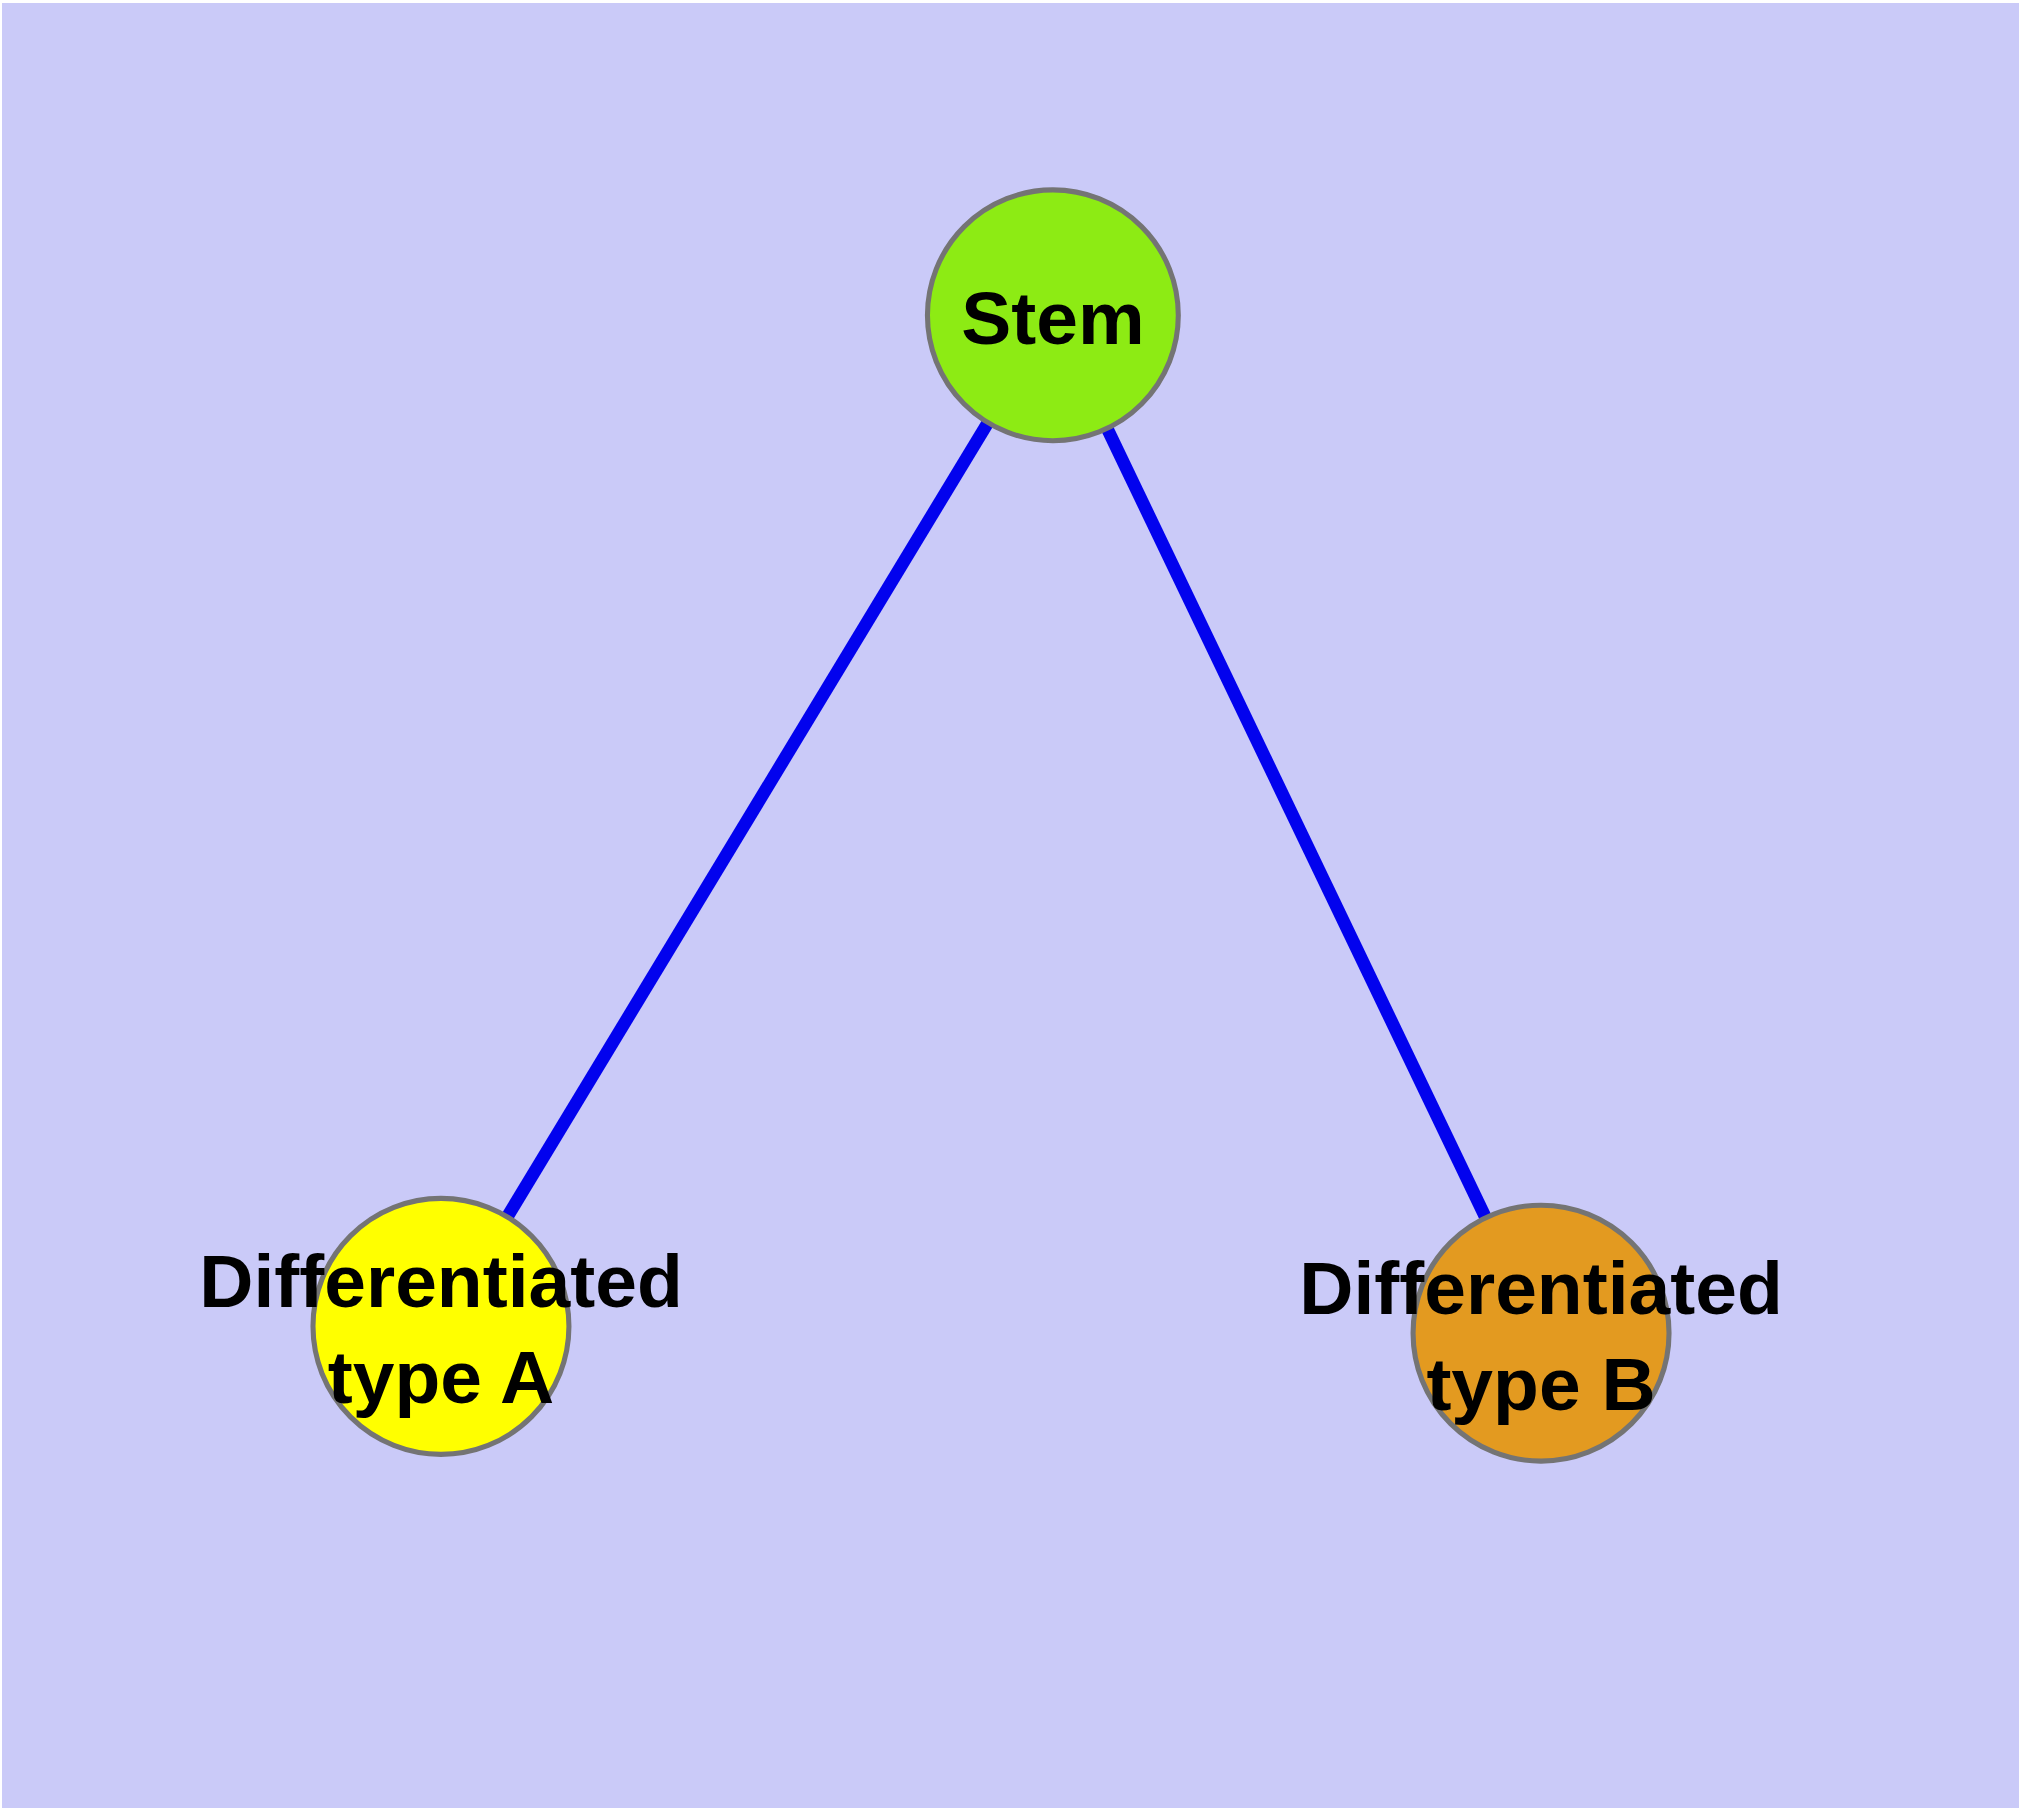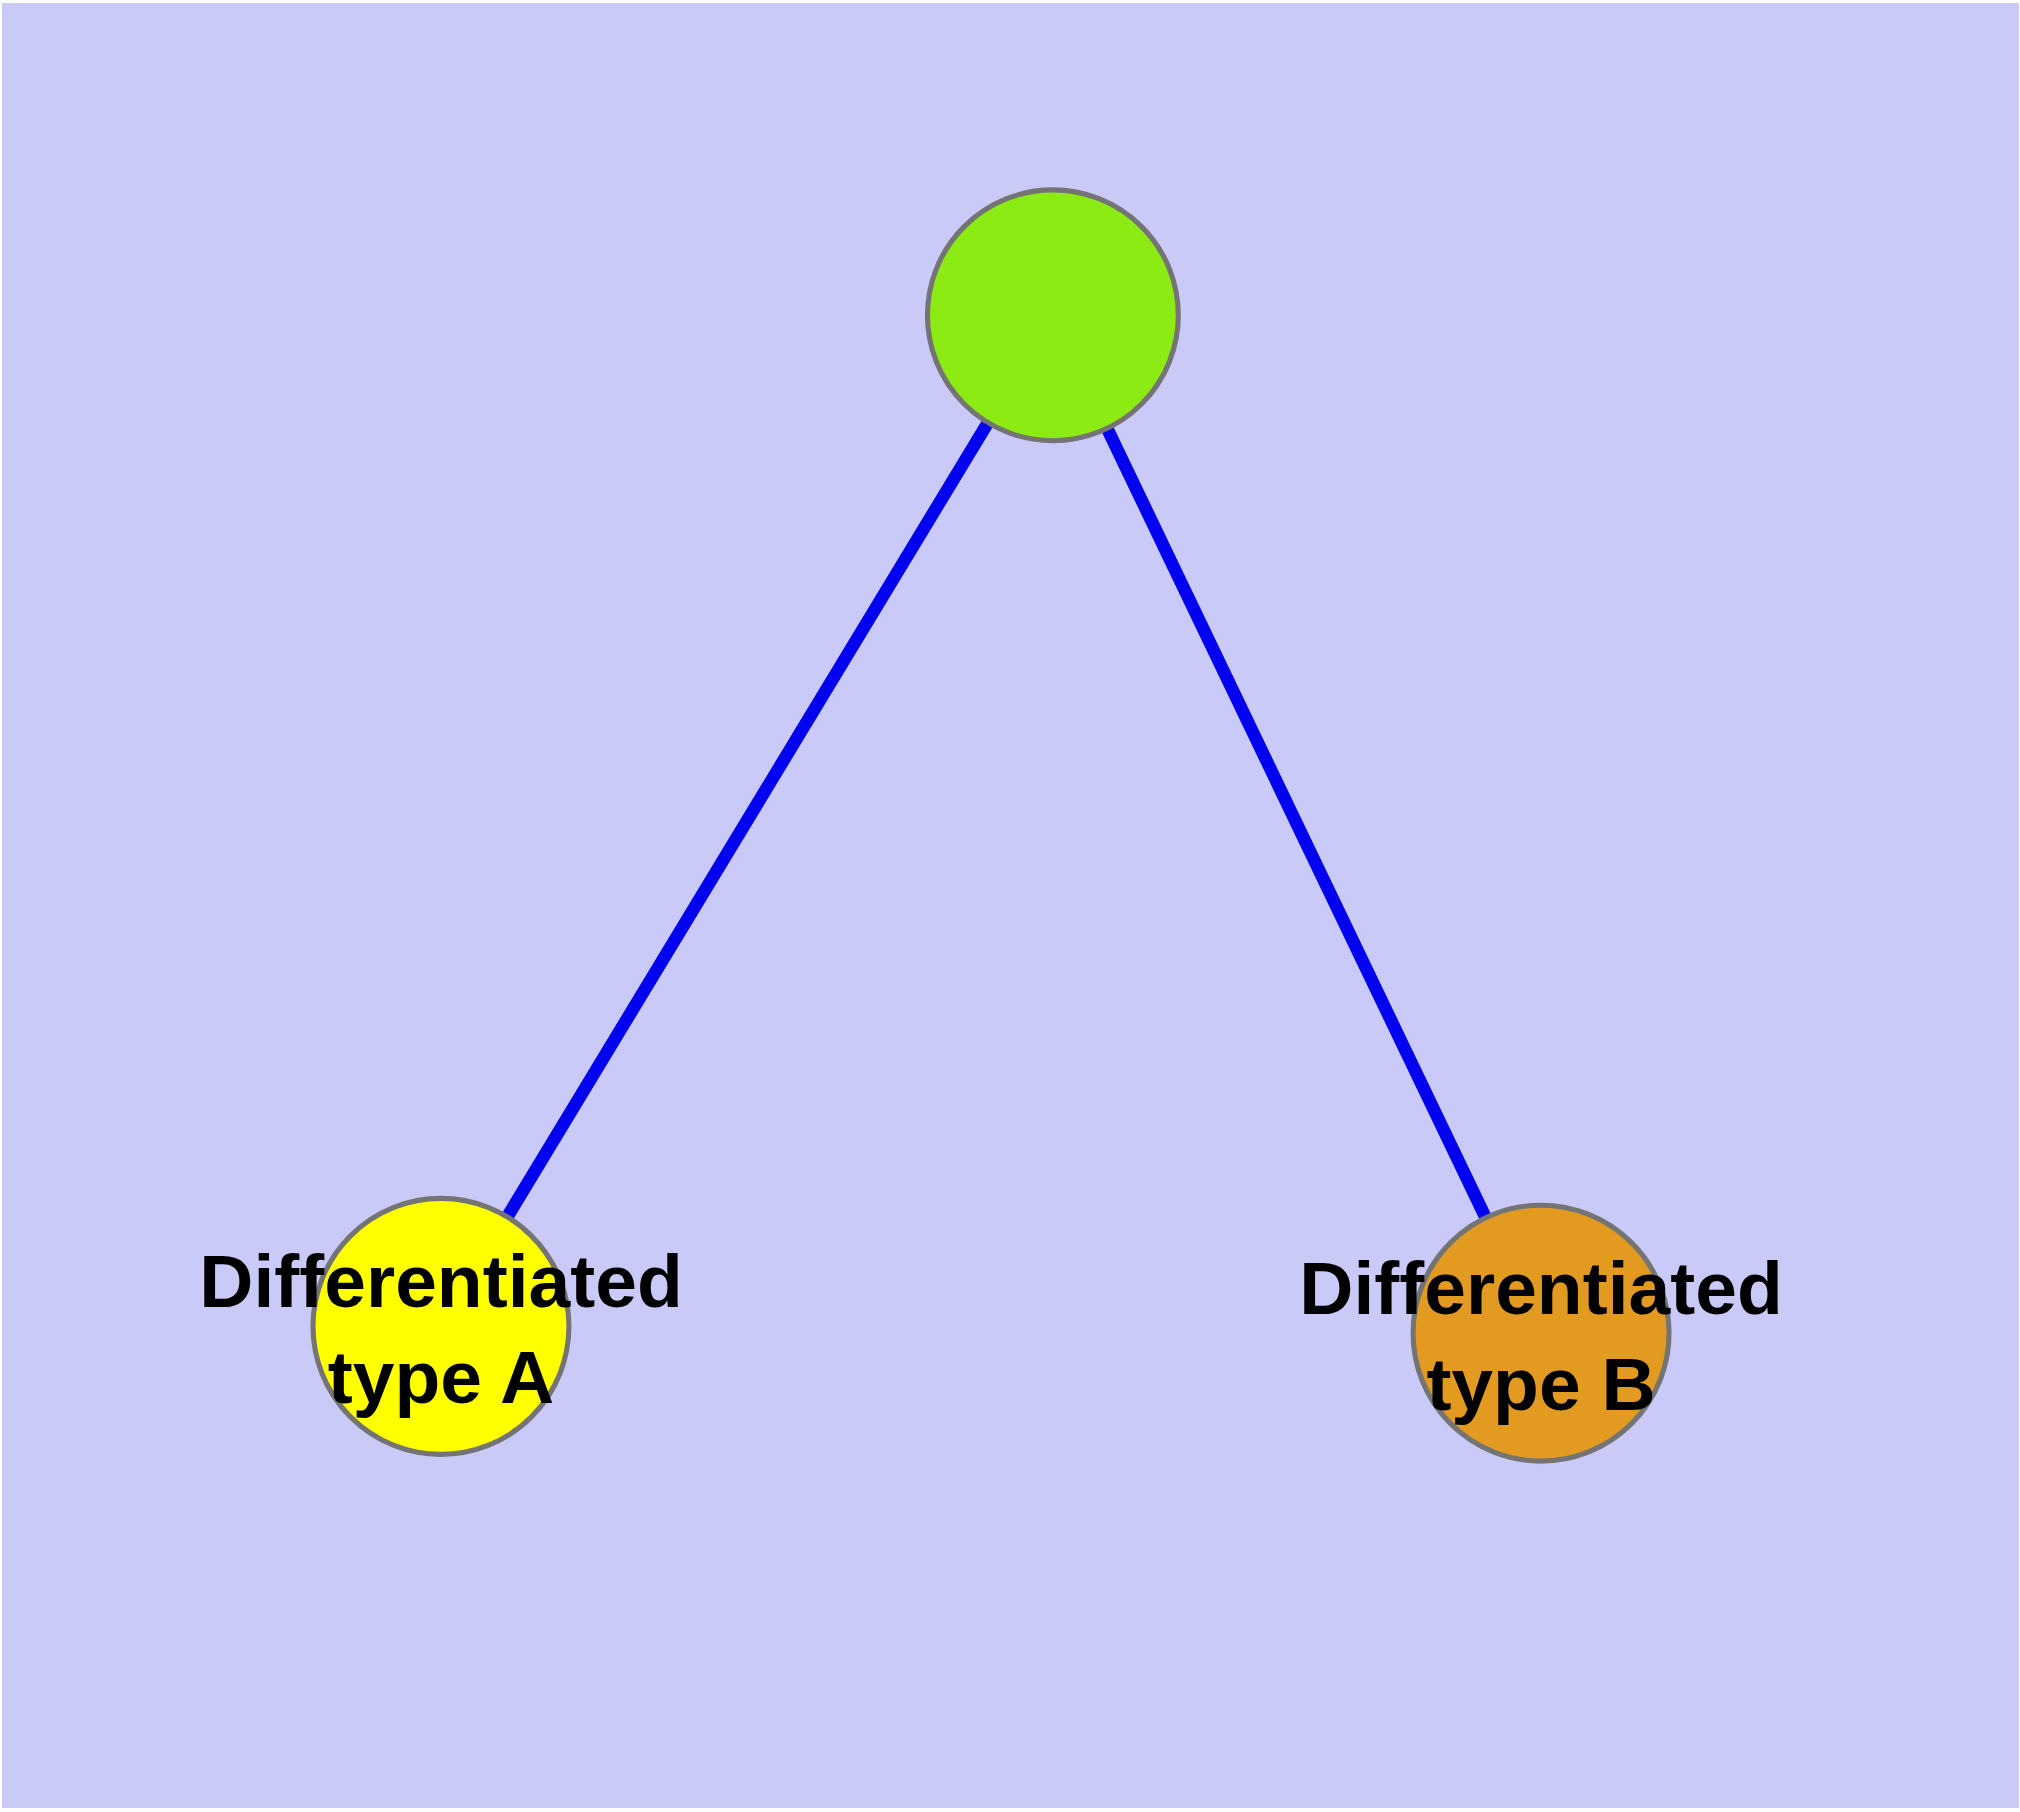--- a/index.html
+++ b/index.html
@@ -56,19 +56,20 @@
 <div class="page">
   <div class="plot-bg" style="background: rgb(202, 202, 248);"></div>
   <svg class="graph" viewBox="0 0 2384 2138">
       <line x1="1242" y1="372" x2="520" y2="1565" stroke="#0202EE" stroke-width="15"></line>
       <line x1="1242" y1="372" x2="1818" y2="1573" stroke="#0202EE" stroke-width="15"></line>
       <circle cx="1242" cy="372" r="148" fill="#8DEB14" stroke="#747474" stroke-width="6"></circle>
       <circle cx="520" cy="1565" r="151" fill="#FFFF00" stroke="#747474" stroke-width="6"></circle>
       <circle cx="1818" cy="1573" r="151" fill="#E39A20" stroke="#747474" stroke-width="6"></circle>
     </svg>
   <div class="labels">
+      <div class="node-label" style="left: 1053px; top: 318px; color: rgb(0, 0, 0);">Stem</div>
       <div class="node-label" style="left: 441px; top: 1329px; color: rgb(0, 0, 0);">Differentiated
 type A</div>
       <div class="node-label" style="left: 1541px; top: 1336px; color: rgb(0, 0, 0);">Differentiated
 type B</div>
     </div>
 </div>
 
 
 </body></html>

